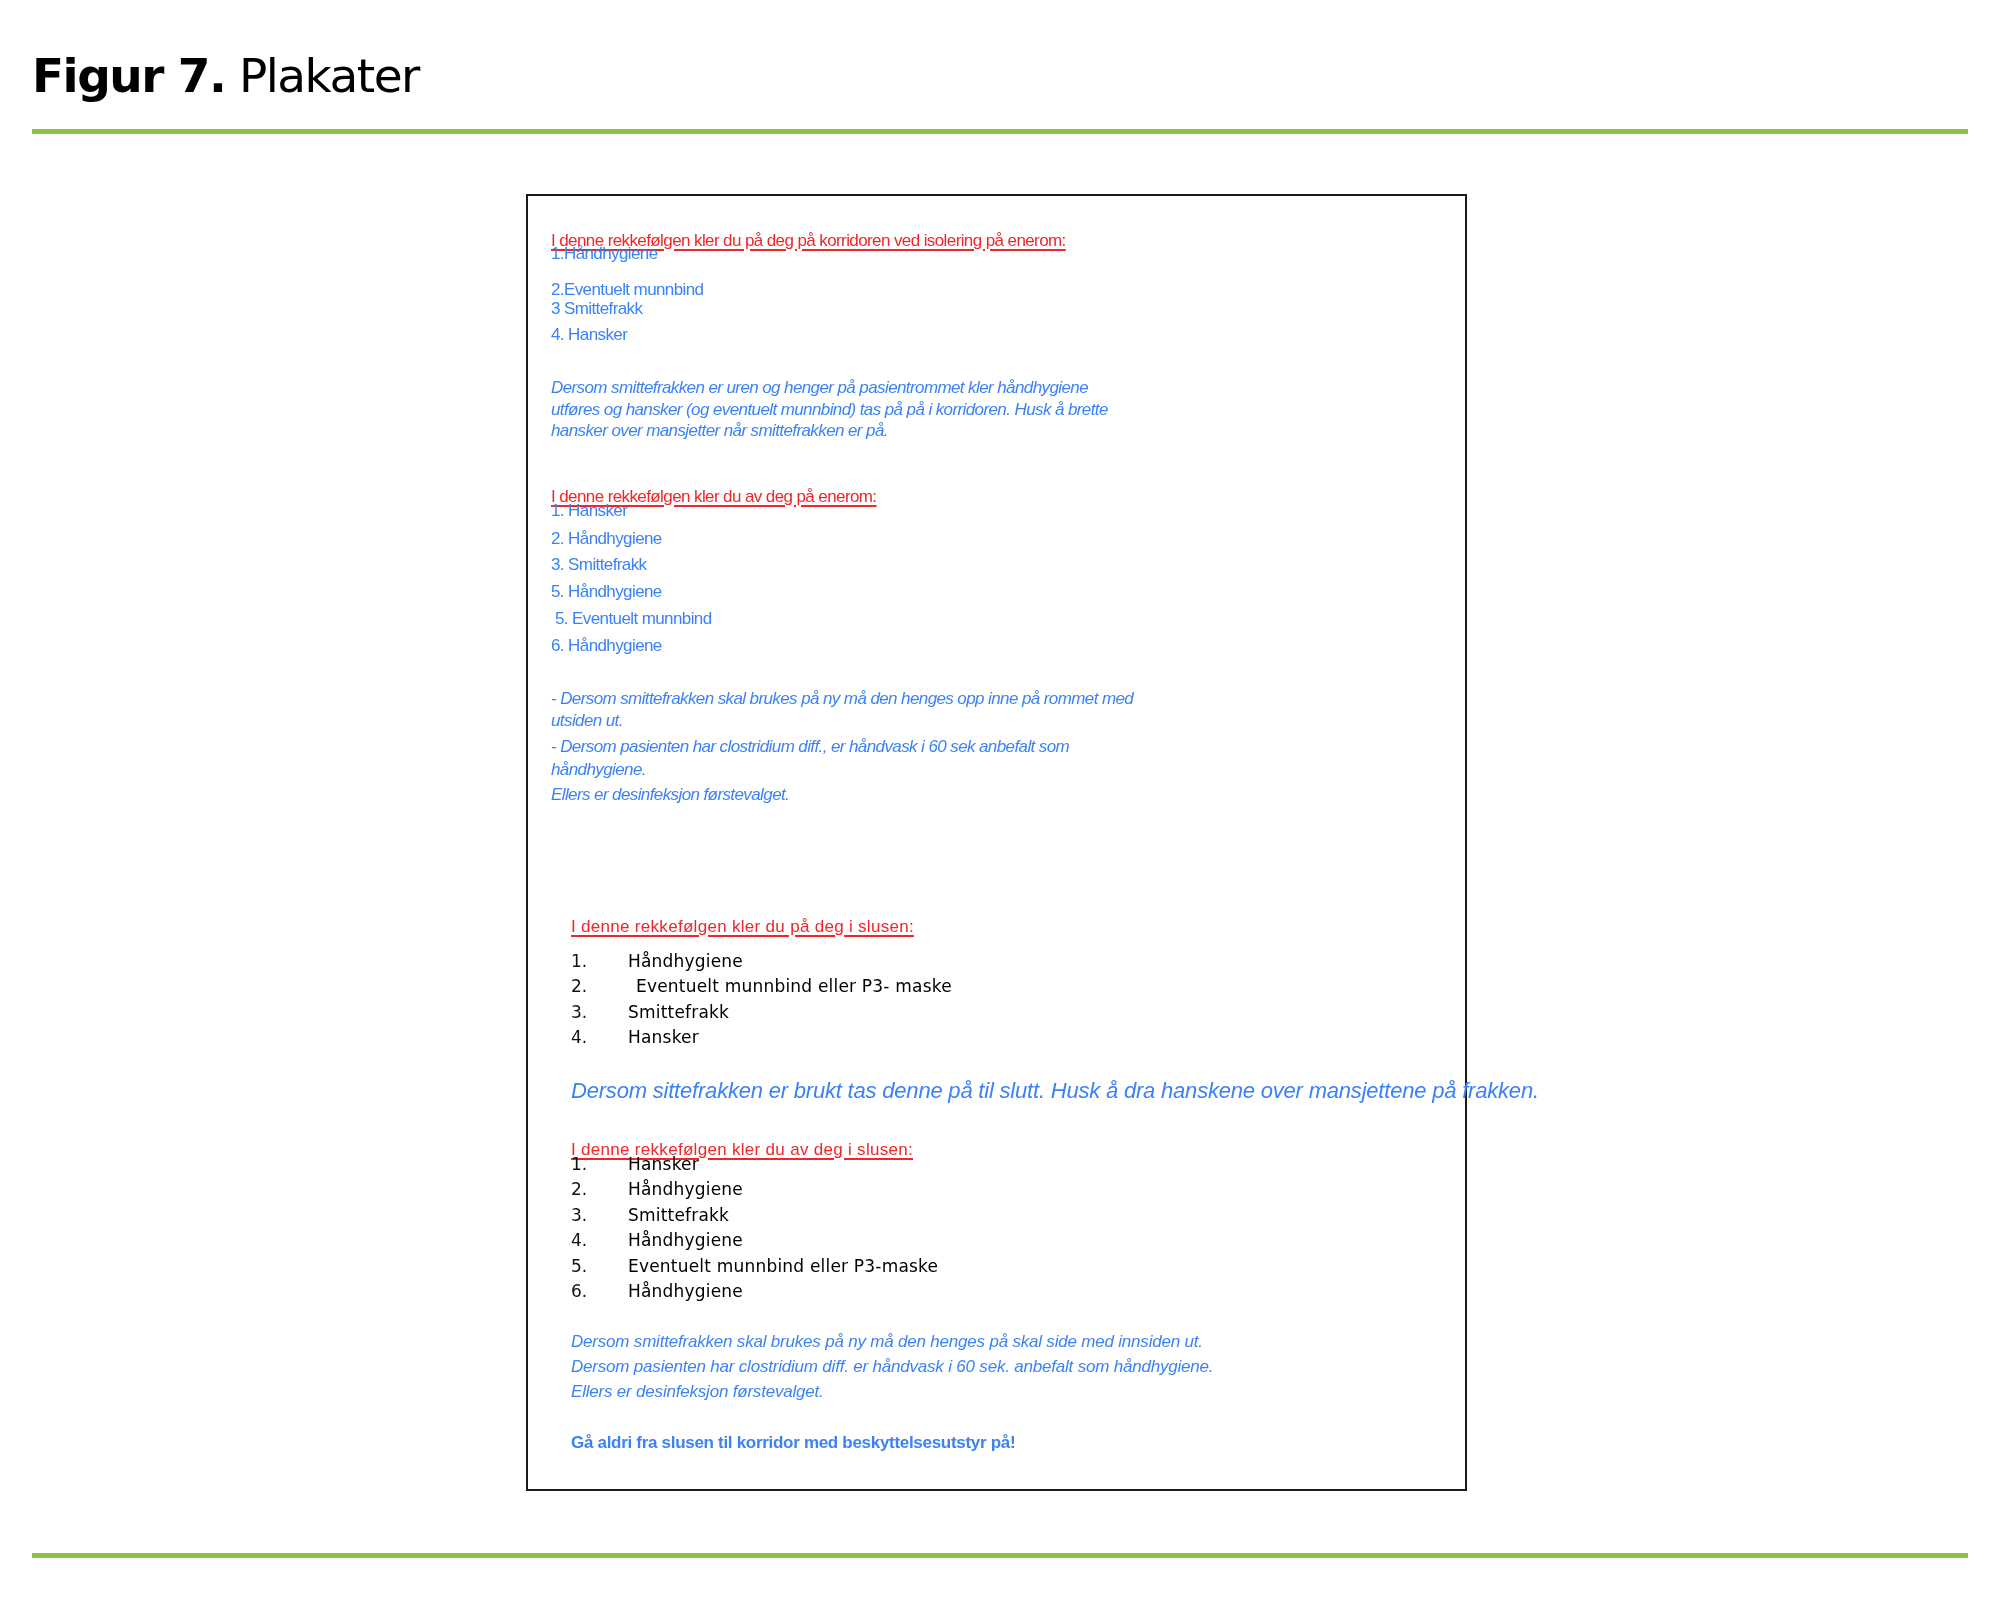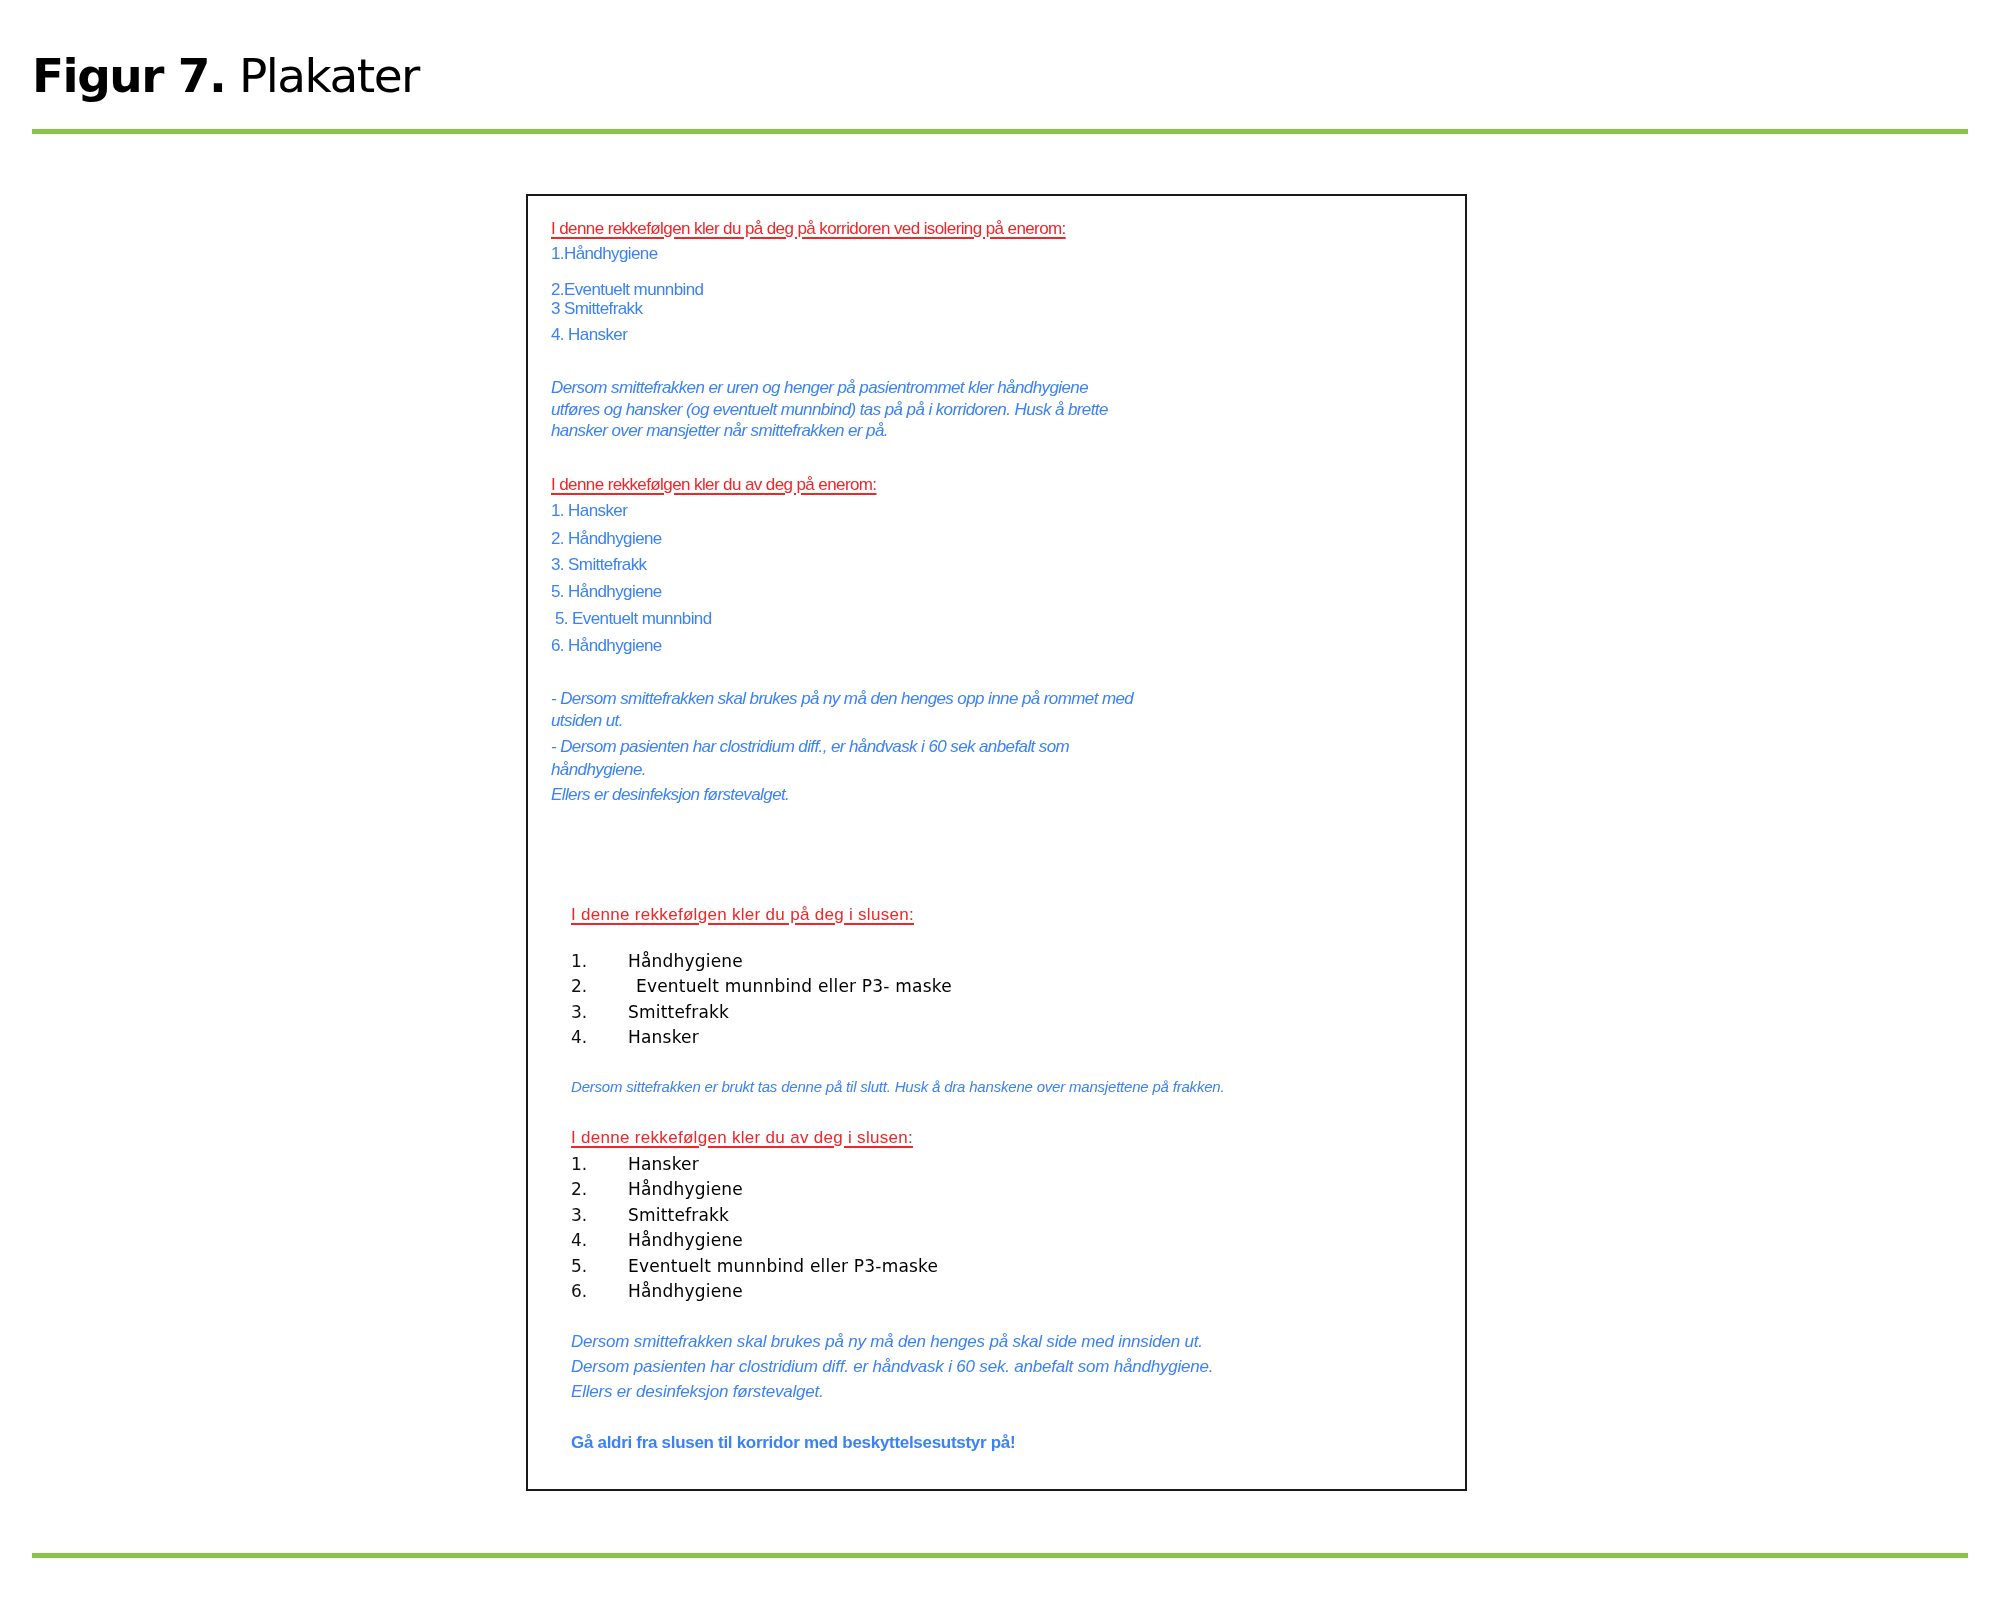--- a/index.html
+++ b/index.html
@@ -5,21 +5,21 @@
     html, body { margin: 0; padding: 0; background: #ffffff; }
     body { width: 2000px; height: 1617px; position: relative; overflow: hidden; font-family: "Liberation Sans", sans-serif; color: #000; }
     .fig-title { position: absolute; left: 32px; top: 46px; font-size: 47px; line-height: 60px; font-family: "DejaVu Sans", sans-serif; letter-spacing: -1.5px; }
     .fig-title .num { font-weight: bold; }
     .rule { position: absolute; left: 32px; width: 1936px; height: 5px; background: #8bc34a; }
     .rule.top { top: 129px; }
     .rule.bottom { top: 1553px; }
     .poster { position: absolute; left: 526px; top: 194px; width: 937px; height: 1293px; border: 2px solid #1a1a1a; box-sizing: content-box; background: #fff; }
     .t { position: absolute; white-space: nowrap; font-family: "Liberation Sans", sans-serif; color: #3b82f6; }
     .narrow { font-size: 17px; transform-origin: left top; letter-spacing: -0.6px; }
-    .hdr { color: #f0262a; text-decoration: underline; text-decoration-color: #f0262a; text-decoration-thickness: 2px; text-underline-offset: 3px; }
+    .hdr { color: #f0262a; text-decoration: underline; text-decoration-color: #f0262a; text-decoration-thickness: 2px; text-underline-offset: 3px; margin-top: 12px; }
     .ital { font-style: italic; }
     .wide { font-size: 17px; letter-spacing: 0.3px; }
     .bold { font-weight: bold; }
     .numcol { position: absolute; white-space: nowrap; font-size: 17px; font-family: "DejaVu Sans", sans-serif; color: #111; }
     .itemtxt { position: absolute; white-space: nowrap; font-size: 17px; font-family: "DejaVu Sans", sans-serif; color: #000000; letter-spacing: 0.2px; }
   </style>
 </head>
 <body>
 
 <div class="fig-title">
@@ -54,21 +54,21 @@
 
   <div class="t wide hdr" style="left:43px; top:709px;">I denne rekkefølgen kler du på deg i slusen:</div>
   <div class="numcol" style="left:43px; top:755px;">1.</div>
   <div class="itemtxt" style="left:100px; top:755px;">Håndhygiene</div>
   <div class="numcol" style="left:43px; top:780px;">2.</div>
   <div class="itemtxt" style="left:108px; top:780px;">Eventuelt munnbind eller P3- maske</div>
   <div class="numcol" style="left:43px; top:806px;">3.</div>
   <div class="itemtxt" style="left:100px; top:806px;">Smittefrakk</div>
   <div class="numcol" style="left:43px; top:831px;">4.</div>
   <div class="itemtxt" style="left:100px; top:831px;">Hansker</div>
-  <div class="t wide ital" style="left:43px; top:882px; font-size:15px; letter-spacing:-0.2px;">Dersom sittefrakken er brukt tas denne på til slutt. Husk å dra hanskene over mansjettene på frakken.</div>
+  <div class="t wide ital" style="left:43px; top:882px; font-size:22px; letter-spacing:-0.2px;">Dersom sittefrakken er brukt tas denne på til slutt. Husk å dra hanskene over mansjettene på frakken.</div>
 
   <div class="t wide hdr" style="left:43px; top:932px;">I denne rekkefølgen kler du av deg i slusen:</div>
   <div class="numcol" style="left:43px; top:958px;">1.</div>
   <div class="itemtxt" style="left:100px; top:958px;">Hansker</div>
   <div class="numcol" style="left:43px; top:983px;">2.</div>
   <div class="itemtxt" style="left:100px; top:983px;">Håndhygiene</div>
   <div class="numcol" style="left:43px; top:1009px;">3.</div>
   <div class="itemtxt" style="left:100px; top:1009px;">Smittefrakk</div>
   <div class="numcol" style="left:43px; top:1034px;">4.</div>
   <div class="itemtxt" style="left:100px; top:1034px;">Håndhygiene</div>

